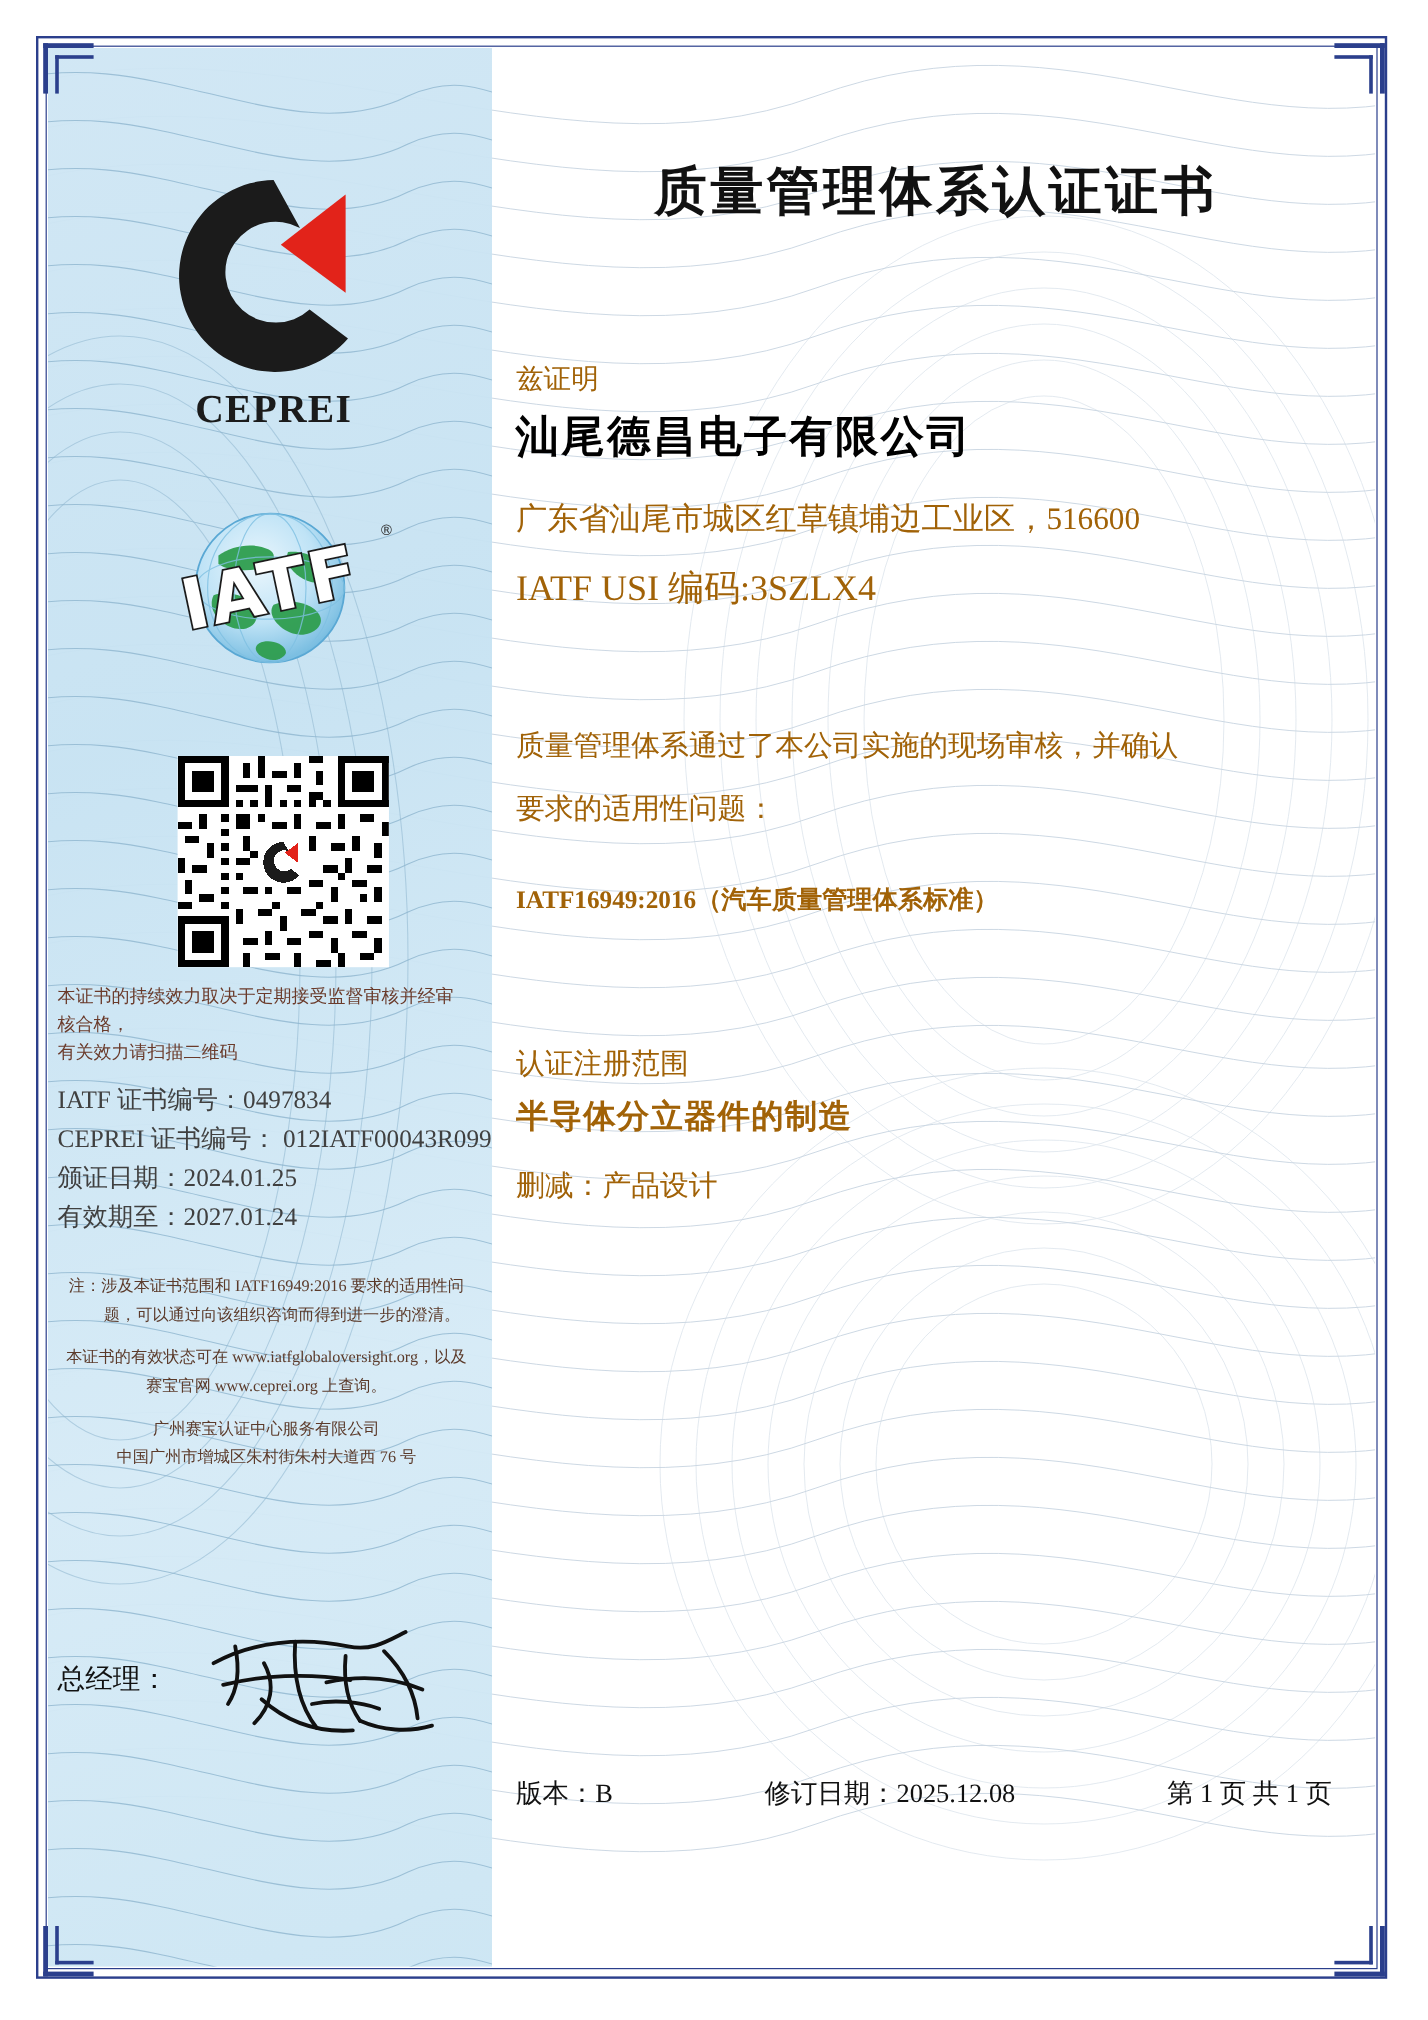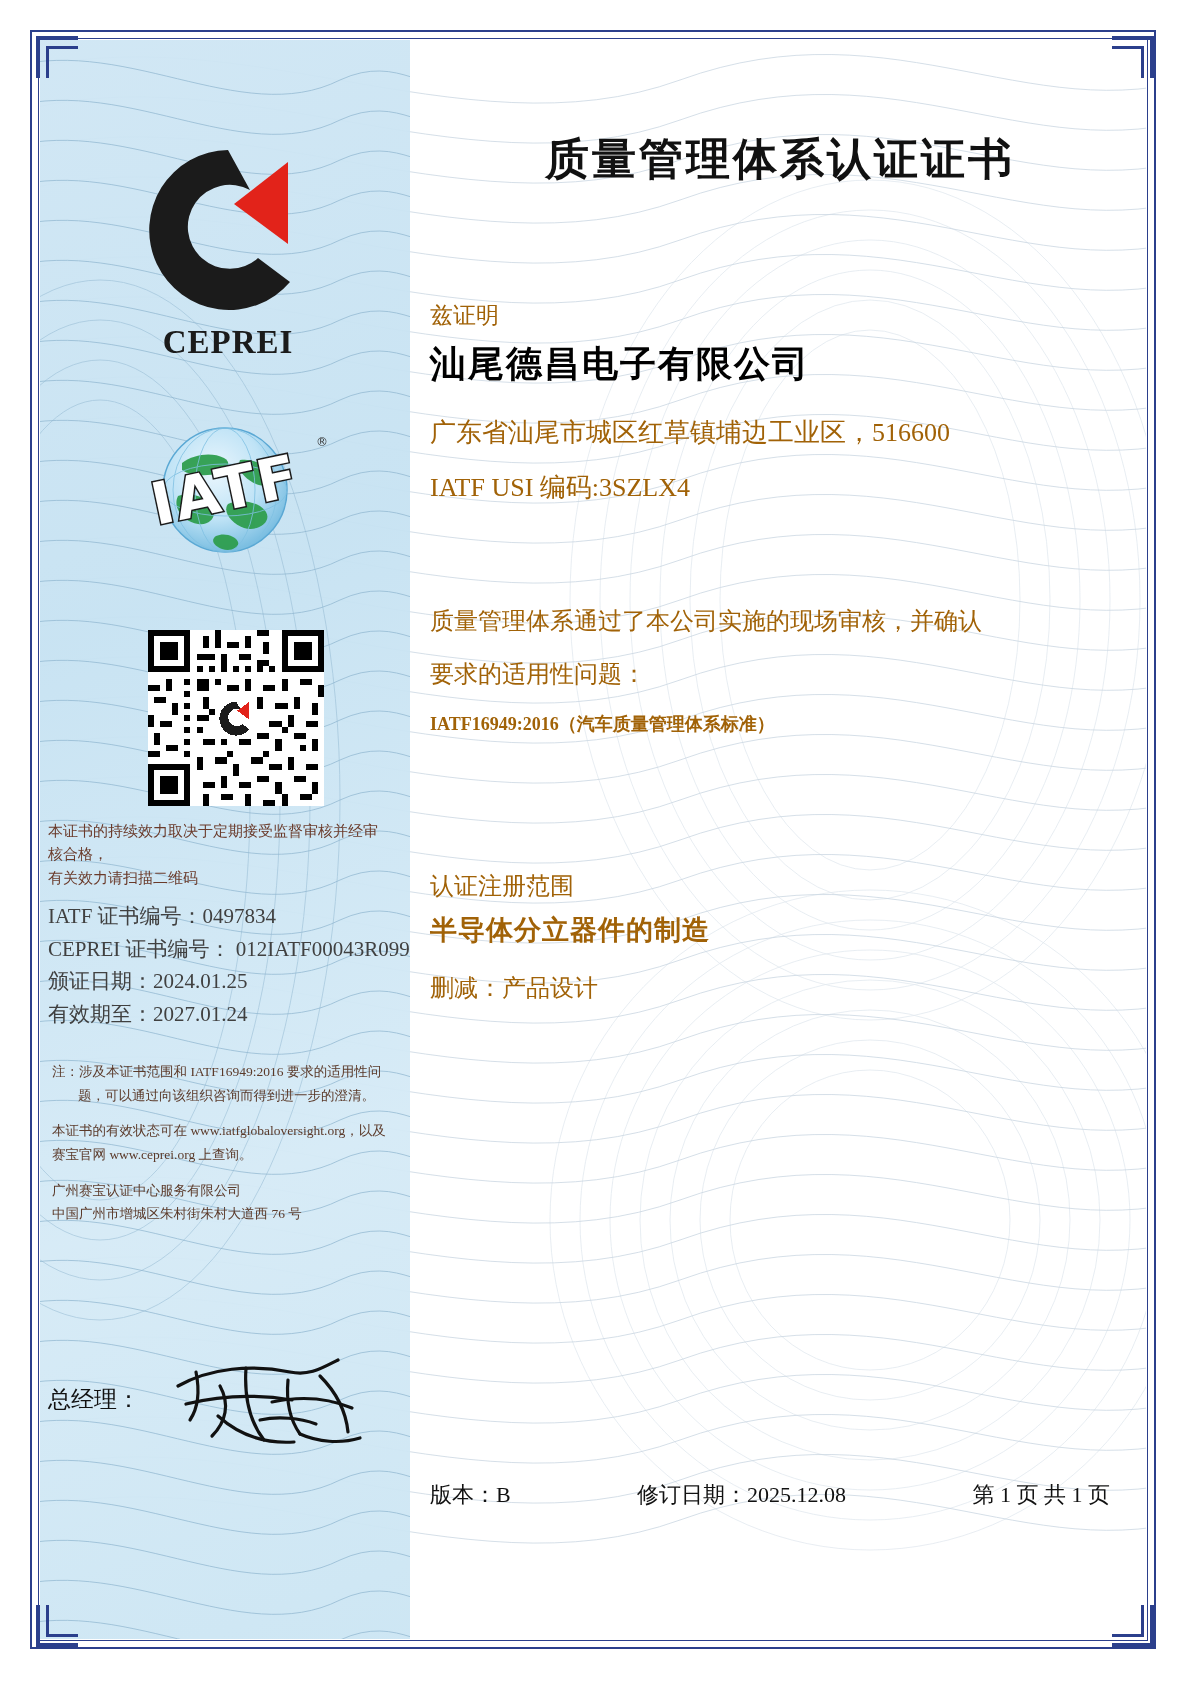--- a/index.html
+++ b/index.html
@@ -177,20 +177,21 @@
   
   #left-notes {
     position: absolute;
     left: 52px;
     top: 1060px;
     width: 340px;
     font-family: "Liberation Serif", serif;
     font-size: 13.5px;
     line-height: 1.75;
     color: #5b3a2a;
+    text-align: center;
   }
   #left-notes p { margin: 0 0 12px 0; }
   #left-notes .indent { text-indent: 0; padding-left: 26px; text-indent: -26px; }
 
   
   #signature-block {
     position: absolute;
     left: 48px;
     top: 1370px;
     width: 330px;
@@ -230,28 +231,28 @@
   #lbl-hereby { left: 430px; top: 300px; font-size: 23px; }
   #company-name {
     left: 430px; top: 340px;
     font-family: "DejaVu Sans", sans-serif;
     font-weight: bold;
     font-size: 36px;
     letter-spacing: 2px;
     color: #000;
   }
   #company-address { left: 430px; top: 415px; font-size: 26px; text-align: right; }
-  #usi-code { left: 430px; top: 470px; font-size: 26px; }
+  #usi-code { left: 430px; top: 470px; font-size: 30px; }
   #statement-1 { left: 430px; top: 605px; font-size: 24px; }
   #statement-2 { left: 430px; top: 658px; font-size: 24px; }
   #standard-name {
-    left: 430px; top: 712px;
+    left: 430px; top: 736px;
     font-family: "Liberation Serif", serif;
     font-weight: bold;
-    font-size: 18px;
+    font-size: 21px;
   }
   #lbl-scope { left: 430px; top: 870px; font-size: 24px; }
   #scope-value {
     left: 430px; top: 912px;
     font-family: "DejaVu Sans", sans-serif;
     font-weight: bold;
     font-size: 27px;
     letter-spacing: 1px;
   }
   #exclusions { left: 430px; top: 972px; font-size: 24px; }

